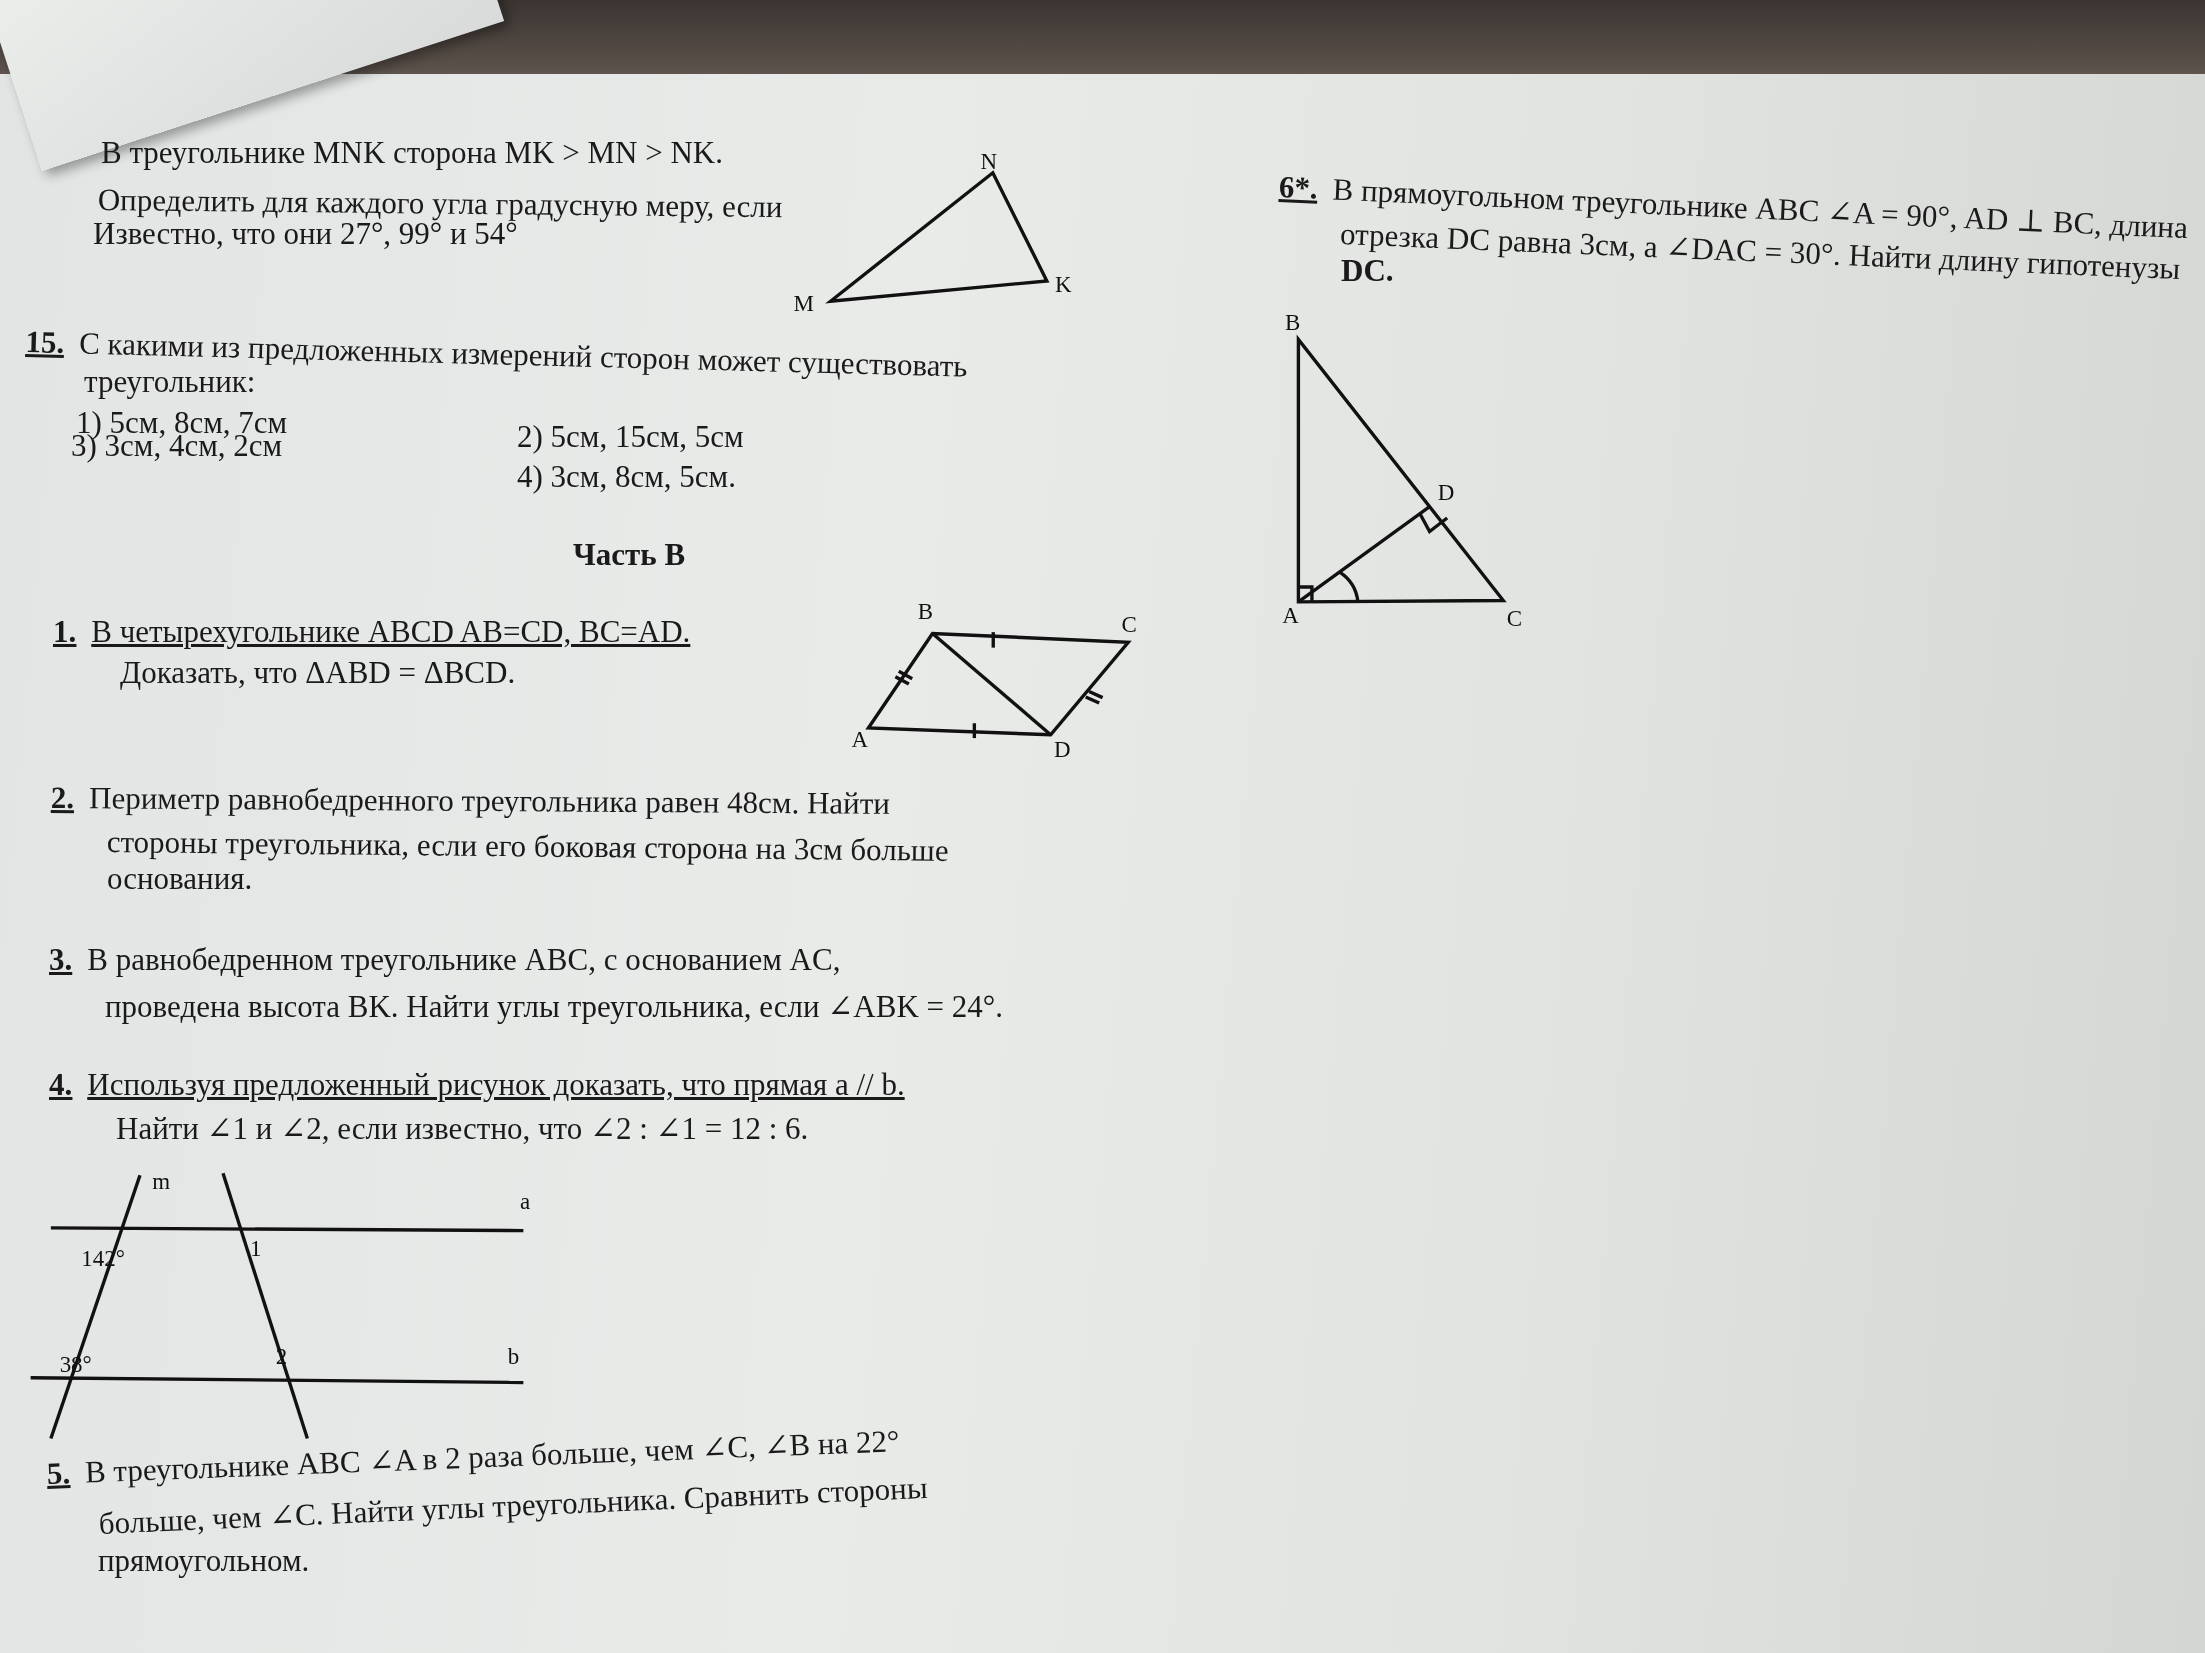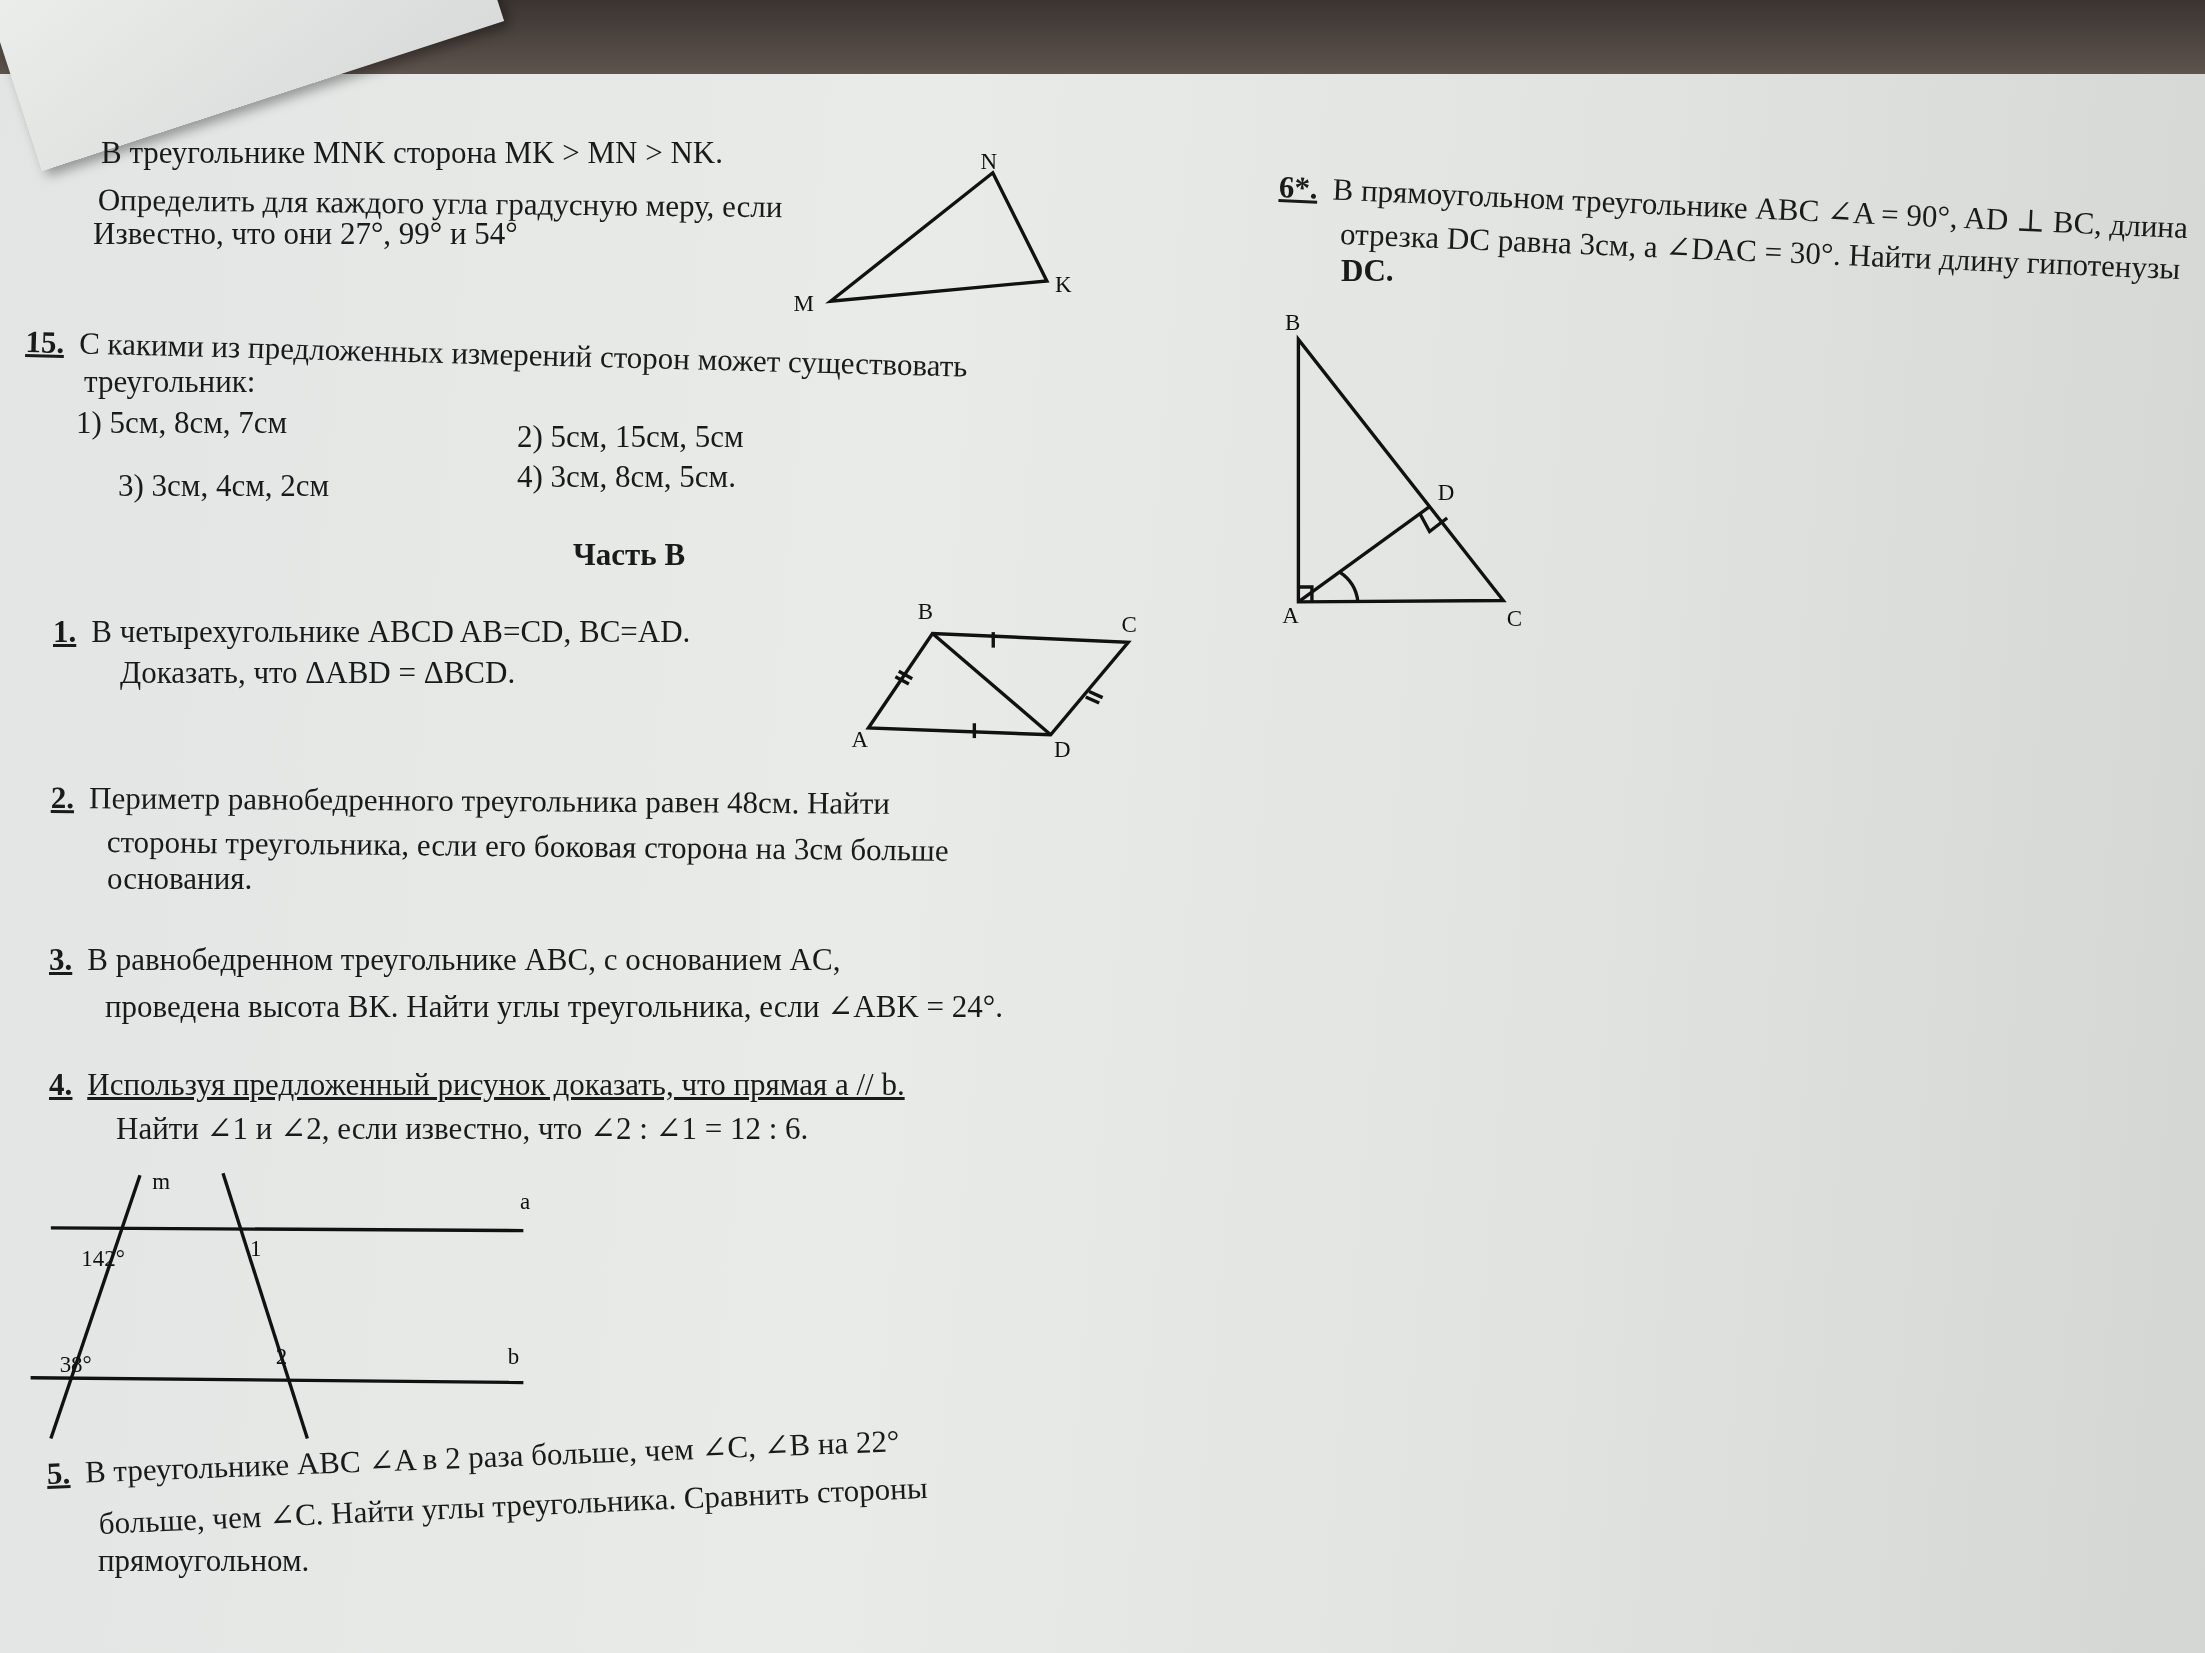--- a/index.html
+++ b/index.html
@@ -47,26 +47,26 @@
   <text x="392" y="212">K</text>
   <text x="5" y="240">M</text>
 </svg>
 
 <div class="txt" style="left:26px;top:321px;transform:rotate(1.5deg);">
   <span class="num">15.</span><span>С какими из предложенных измерений сторон может существовать</span>
 </div>
 <div class="txt" style="left:84px;top:361px;">треугольник:</div>
 <div class="txt" style="left:76px;top:402px;">1) 5см, 8см, 7см</div>
 <div class="txt" style="left:517px;top:416px;text-align:center;">2) 5см, 15см, 5см</div>
-<div class="txt" style="left:71px;top:465px;margin-left:47px;">3) 3см, 4см, 2см</div>
+<div class="txt" style="left:71px;top:425px;">3) 3см, 4см, 2см</div>
 <div class="txt" style="left:517px;top:456px;">4) 3см, 8см, 5см.</div>
 
 <div class="txt bold" style="left:561px;top:534px;">Часть В</div>
 
-<div class="txt" style="left:53px;top:611px;">
+<div class="txt" style="left:53px;top:611px;text-decoration:underline;">
   <span class="num">1.</span><span>В четырехугольнике ABCD  AB=CD, BC=AD.</span>
 </div>
 <div class="txt" style="left:120px;top:652px;">Доказать, что ΔABD = ΔBCD.</div>
 
 <svg class="fig" style="left:838px;top:595px;" width="324" height="162" viewBox="0 0 480 240">
   <polygon points="45,197 140,57 430,70 315,207"></polygon>
   <line x1="140" y1="57" x2="315" y2="207"></line>
   <line x1="230" y1="55" x2="230" y2="78"></line>
   <line x1="202" y1="190" x2="202" y2="212"></line>
   <line x1="90" y1="113" x2="110" y2="124"></line>

